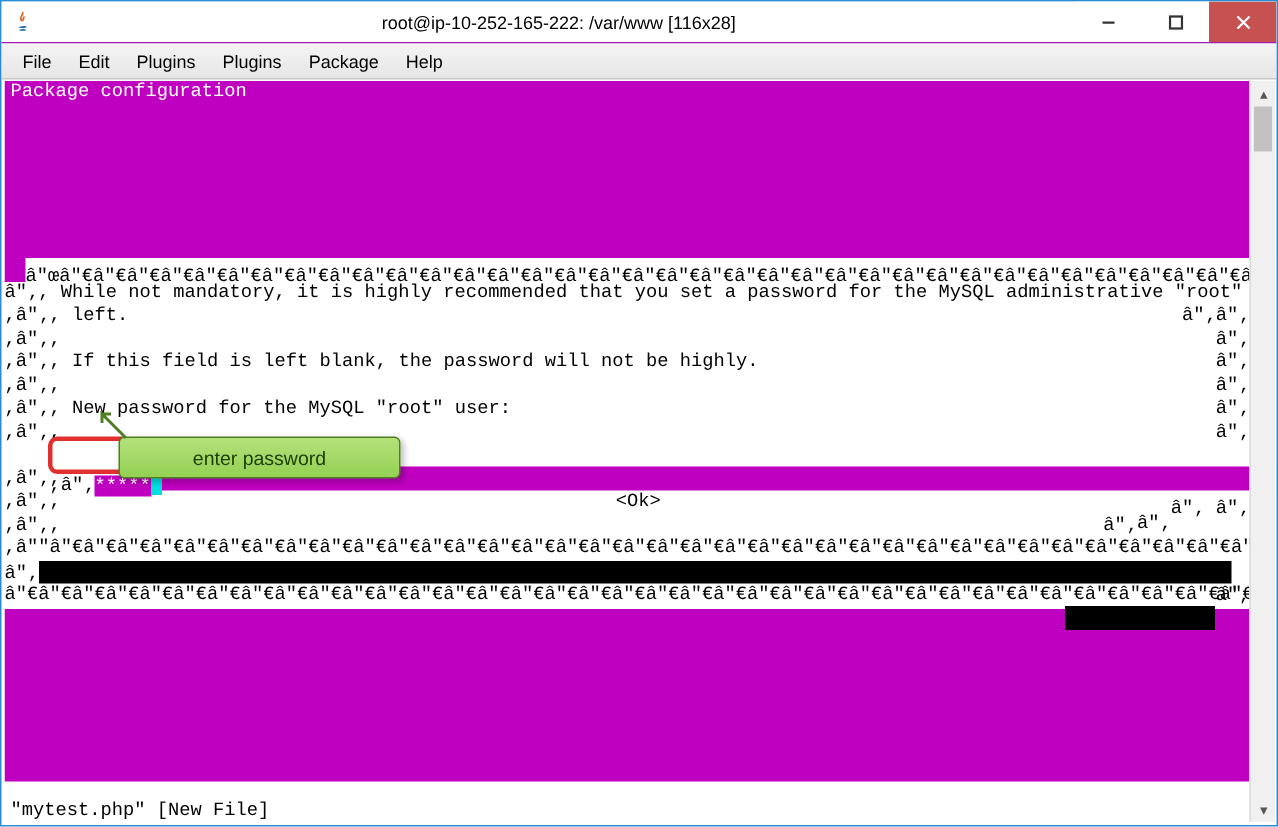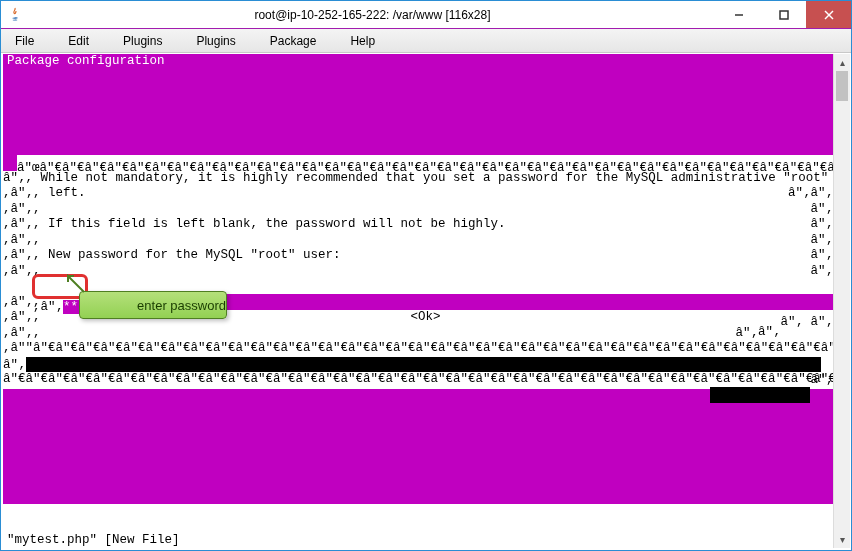--- a/index.html
+++ b/index.html
@@ -6,50 +6,50 @@
   body { width: 852px; height: 551px; overflow: hidden; font-family: "Segoe UI", Tahoma, sans-serif; background: #fff; border: 1px solid #2a8dd4; position: relative; }
 
   .titlebar { height: 28px; background: #fff; display: flex; align-items: stretch; border-bottom: 1px solid #a21caf; }
   .titlebar .icon-holder { width: 28px; display:flex; align-items:center; justify-content:center; }
   .titlebar .title { flex: 1; display:flex; align-items:center; justify-content:center; font-size: 12px; color:#000; }
   .titlebar .winbtns { display:flex; }
   .winbtn { width: 45px; display:flex; align-items:center; justify-content:center; background:#fff; }
   .winbtn.close { background:#c75050; color:#fff; }
   .winbtn svg { display:block; }
 
-  .menubar { height: 24px; background: linear-gradient(#f4f4f4,#e6e6e6); border-bottom:1px solid #c8c8c8; display:flex; align-items:center; padding: 0 6px; gap: 18px; }
+  .menubar { height: 24px; background: linear-gradient(#f4f4f4,#e6e6e6); border-bottom:1px solid #c8c8c8; display:flex; align-items:center; padding: 0 6px; gap: 2px; }
   .menubar .menuitem { font-size:12px; color:#000; padding: 2px 8px; cursor:default; }
 
   .content-area { position:absolute; top:53px; left:2px; right:18px; bottom:2px; overflow:hidden; font-family: "Courier New", monospace; font-size: 12.5px; background:#fff; color:#000; }
 
   .scrollbar { position:absolute; top:53px; right:1px; width:17px; bottom:2px; background:#f0f0f0; border-left:1px solid #dcdcdc; }
   .sb-arrow { width:17px; height:17px; display:flex; align-items:center;justify-content:center; color:#555; font-size:10px; }
   .sb-thumb { position:absolute; top:17px; left:2px; right:2px; height:30px; background:#c2c2c2; }
 
   .xline { white-space: pre; line-height: 1.2; height: 15.5px; }
   .magenta-fill { background:#c000c0; }
   .black-fill { background:#000; }
   .white-bg { background:#fff; color:#000; }
   .cyan-cursor { display:inline-block; width:7px; height:13px; background:#00e0e0; vertical-align:middle; }
 
-  .pkgheader { background:#c000c0; height:101px; }
+  .pkgheader { background:#c000c0; height:118px; }
   .pkgheader .title-row { color:#fff; padding-left:4px; }
 
   
   .pw-row { position:relative; }
   .pw-box { position:absolute; left:29px; top:-5px; width:56px; height:25px; border:3px solid #e03030; border-radius:6px; pointer-events:none; }
   .pw-stars { background:#c000c0; color:#fff; }
   .pw-rest { background:#c000c0; display:inline-block; height:15.5px; }
 
   .magenta-lower { background:#c000c0; height:115px; margin-top:1px; }
 
   .statusline { position:absolute; bottom:0; left:0; right:0; height:15.5px; color:#000; padding-left:4px; font-family:"Courier New",monospace; font-size:12.5px; white-space:pre; display:flex; justify-content:space-between; }
 
   
-  .callout { position:absolute; left:78px; top:290px; width:148px; height:28px; background:linear-gradient(#b4e07a,#93d153); border:1px solid #4f7f22; border-radius:4px; box-shadow: 2px 2px 4px rgba(0,0,0,0.25); display:flex; align-items:center; justify-content:flex-end; font-family:"Segoe UI",sans-serif; font-size:13px; color:#1a3d00; }
+  .callout { position:absolute; left:78px; top:290px; width:188px; height:28px; background:linear-gradient(#b4e07a,#93d153); border:1px solid #4f7f22; border-radius:4px; box-shadow: 2px 2px 4px rgba(0,0,0,0.25); display:flex; align-items:center; justify-content:center; font-family:"Segoe UI",sans-serif; font-size:13px; color:#1a3d00; }
   .callout .leader { position:absolute; left:-14px; top:-18px; width:22px; height:22px; }
 
 </style>
 </head>
 <body>
 
 <div class="titlebar">
   <div class="icon-holder">
     <svg width="16" height="16" viewBox="0 0 16 16">
       <path d="M5 11 C9 10 10 10 11 11 C10 12 6 12 5 11 Z" fill="#2a6fb3"></path>

